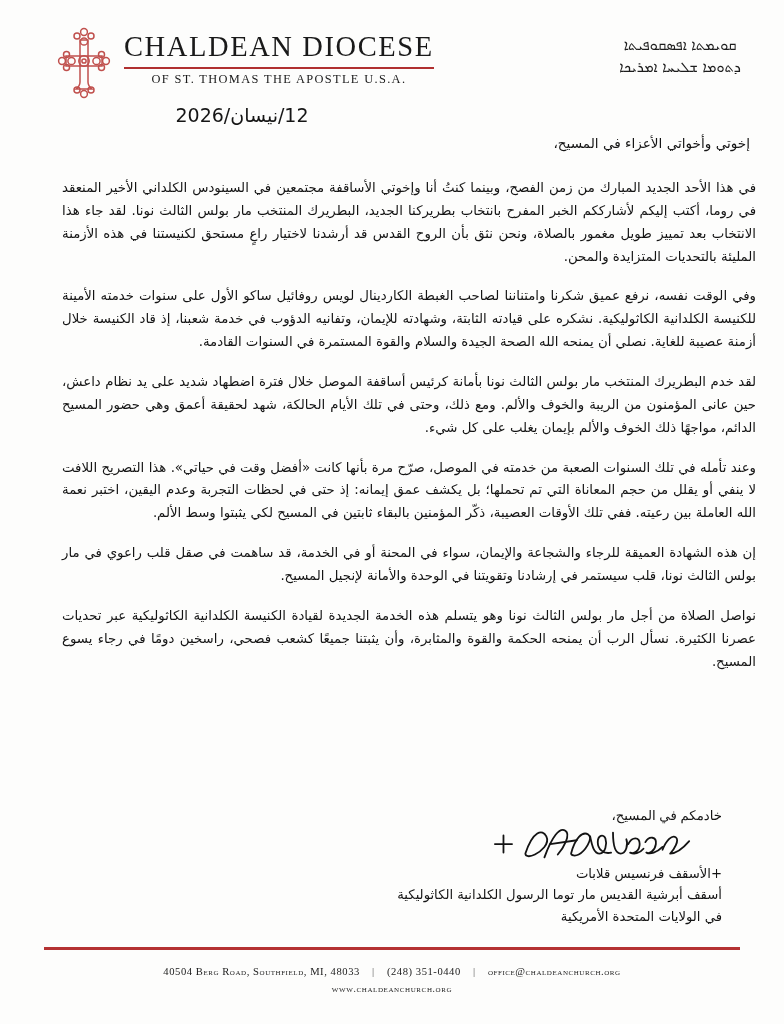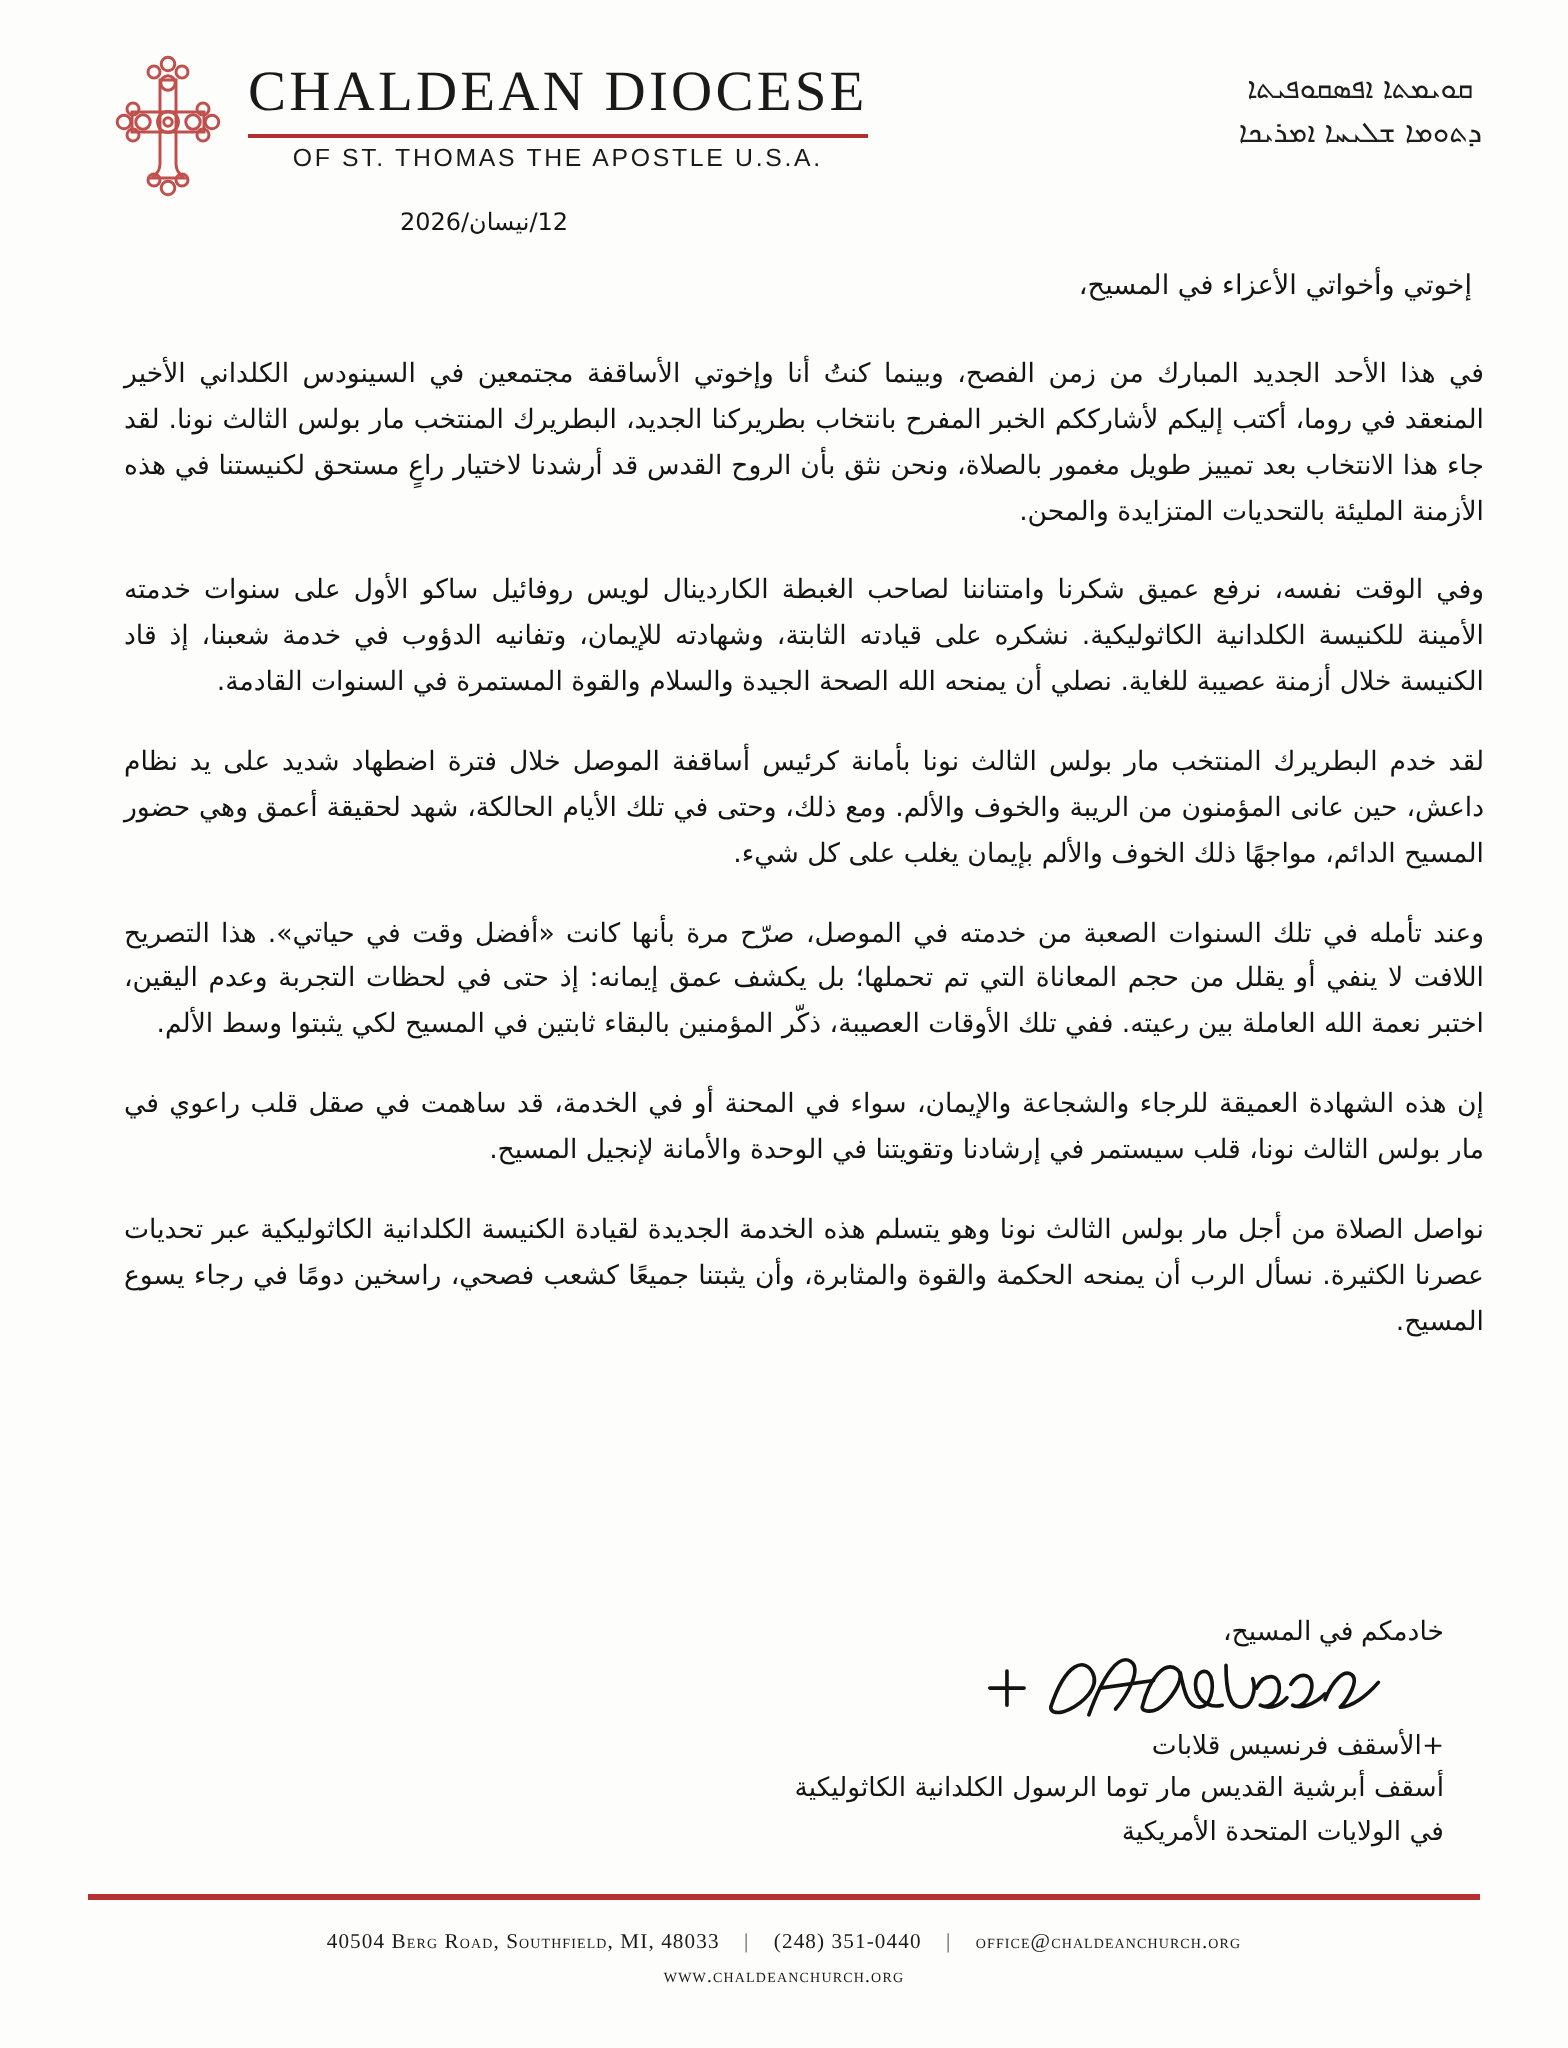--- a/index.html
+++ b/index.html
@@ -54,21 +54,21 @@
     line-height: 1;
     white-space: nowrap;
   }
   .wordmark-rule {
     height: 2.2px;
     background: #b03030;
     margin: 5px 0 4px 0;
     width: 100%;
   }
   .wordmark-sub {
-    font-family: Liberation Sans, sans-serif;
+    font-family: Liberation Serif, serif;
     font-size: 12.4px;
     letter-spacing: 1.35px;
     color: #1a1a1a;
     line-height: 1;
     white-space: nowrap;
     text-align: center;
   }
   .lh-right {
     position: absolute;
     right: 43px;
@@ -89,31 +89,31 @@
   .date-line {
     position: absolute;
     left: 0;
     top: 104px;
     width: 784px;
     text-align: center;
     padding-right: 300px;
     box-sizing: border-box;
     direction: rtl;
     font-family: "DejaVu Sans", sans-serif;
-    font-size: 12px;
+    font-size: 19px;
     color: #151515;
   }
 
   
   .body-wrap {
     position: absolute;
     left: 0;
     top: 135px;
     width: 784px;
-    padding: 0 42px 0 62px;
+    padding: 0 28px 0 62px;
     box-sizing: border-box;
     direction: rtl;
     text-align: justify;
   }
   .salutation {
     font-family: "DejaVu Sans", sans-serif;
     font-size: 13.6px;
     color: #141414;
     margin-bottom: 26px;
     text-align: right;

